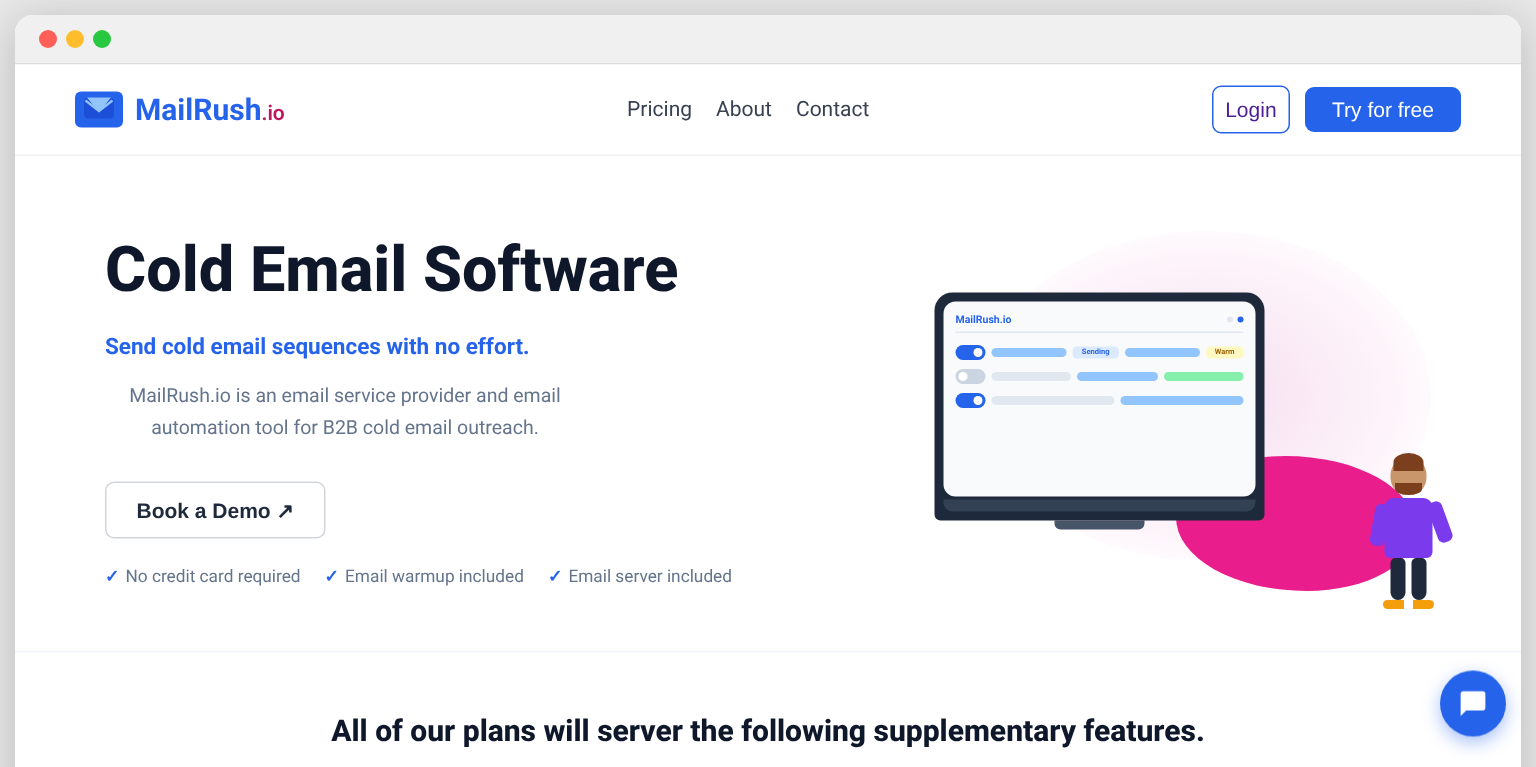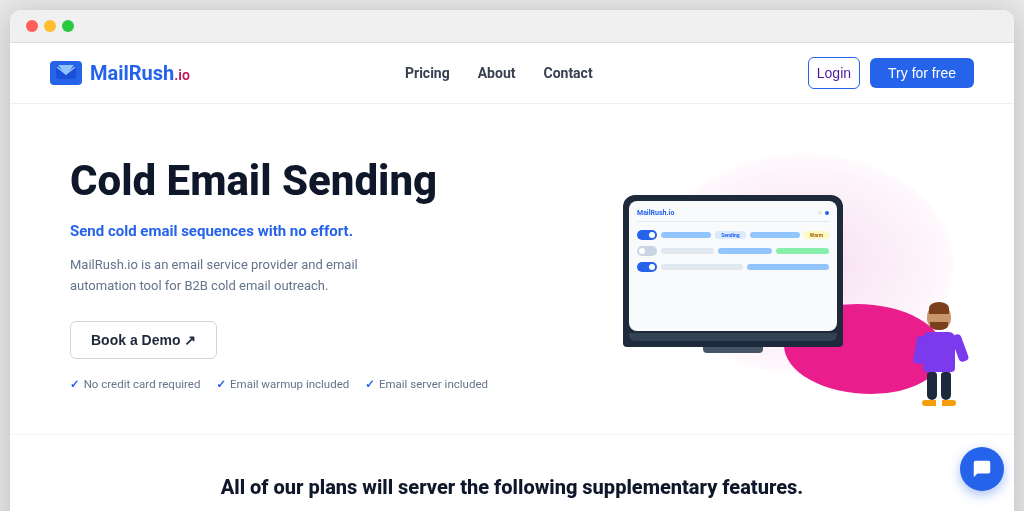--- a/index.html
+++ b/index.html
@@ -81,22 +81,21 @@
       font-size: 20px;
       font-weight: 700;
       color: #1e293b;
     }
     .logo-text span {
       color: #2563eb;
     }
     .nav-links {
       display: flex;
       align-items: flex-end;
-      gap: 28px;
-      font-weight: bold;
+      gap: 16px;
     }
     .nav-link {
       font-size: 14px;
       color: #374151;
       text-decoration: none;
       cursor: pointer;
     }
     .nav-buttons {
       display: flex;
       align-items: center;
@@ -151,20 +150,21 @@
       margin-bottom: 14px;
       line-height: 1.3;
       margin-top: 16px;
     }
     .hero-desc {
       font-size: 13px;
       color: #64748b;
       line-height: 1.6;
       margin-bottom: 24px;
       max-width: 320px;
+      text-align: center;
     }
     .hero-buttons {
       display: flex;
       gap: 12px;
       margin-bottom: 18px;
     }
     .btn-view-plans {
       padding: 10px 20px;
       background: #2563eb;
       color: #fff;
@@ -510,21 +510,21 @@
         <a class="nav-link">Contact</a>
       </div>
       <div class="nav-buttons">
         <button class="btn-login">Login</button>
         <button class="btn-try">Try for free</button>
       </div>
     </nav>
 
     <section class="hero">
       <div class="hero-left">
-        <h1 class="hero-title">Cold Email Sending</h1>
+        <h1 class="hero-title">Cold Email Software</h1>
         <p class="hero-subtitle">Send cold email sequences with no effort.</p>
         <p class="hero-desc">MailRush.io is an email service provider and email automation tool for B2B cold email outreach.</p>
         <div class="hero-buttons">
           <button class="btn-demo">Book a Demo ↗</button>
         </div>
         <div class="hero-checks">
           <div class="check-item">
             <span class="check-mark">✓</span>
             <span>No credit card required</span>
           </div>

